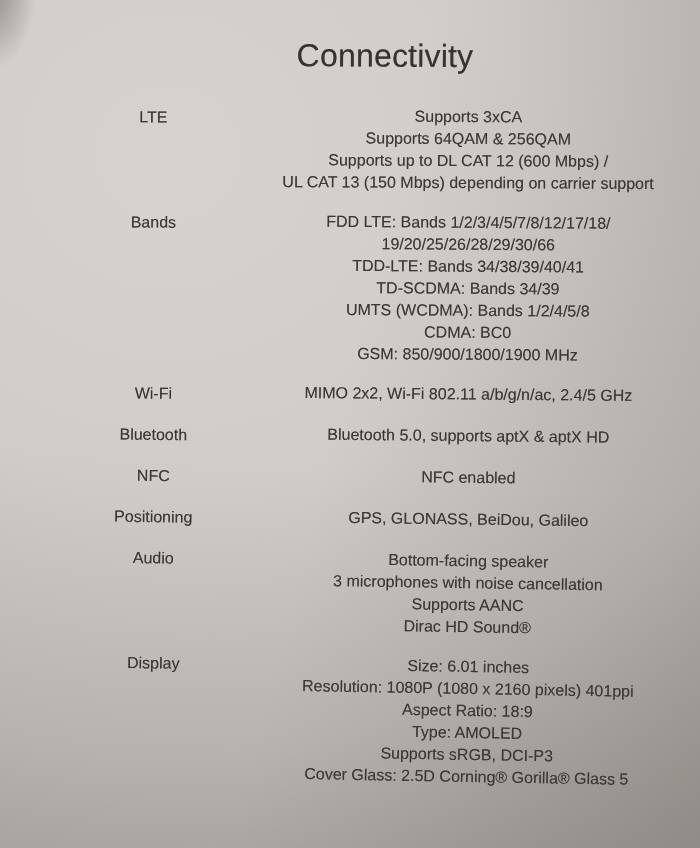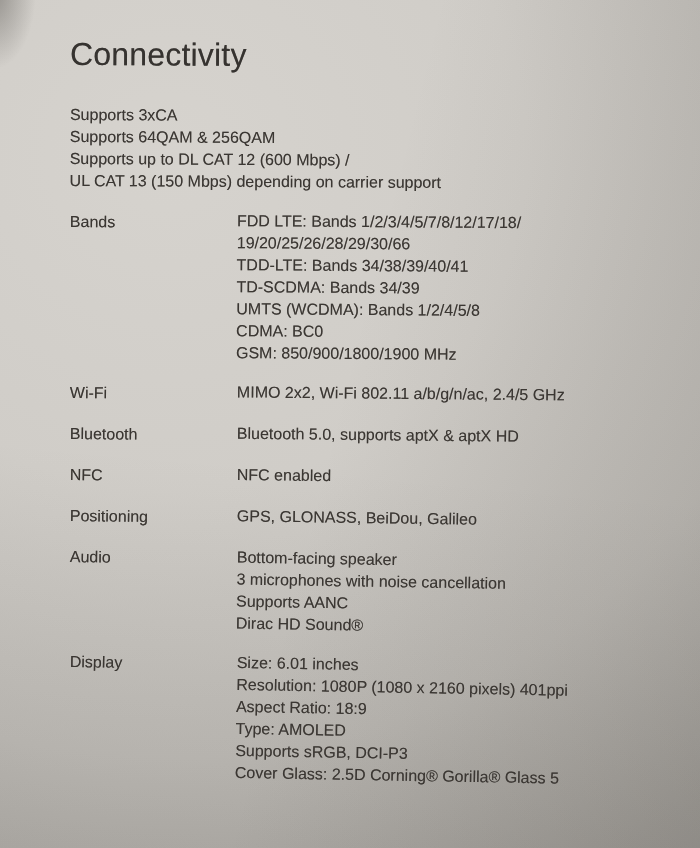--- a/index.html
+++ b/index.html
@@ -20,20 +20,21 @@
       radial-gradient(135% 105% at 24% 18%, #d6d3ce 0%, #d0cdc8 38%, #c2bfba 68%, #aba8a3 92%, #a5a29e 100%);
   }
 
   .slide {
     position: relative;
     width: 100%;
     height: 100%;
     padding: 36px 0 0 70px;
     box-sizing: border-box;
     color: #3b3733;
+    text-align: center;
   }
 
   h1.title {
     margin: 0 0 31px 0;
     font-size: 32px;
     font-weight: 400;
     letter-spacing: 0.2px;
     color: #363330;
     transform: rotate(0.3deg);
     transform-origin: 0 50%;
@@ -71,20 +72,21 @@
   }
 </style>
 </head>
 <body>
 
 <div class="slide">
   <h1 class="title">Connectivity</h1>
 
   <div class="spec-table" id="spec-table">
   <div class="row" style="--i: 0;">
+    <div class="label">LTE</div>
     <div class="lines">
           <div class="line">Supports 3xCA</div>
           <div class="line">Supports 64QAM &amp; 256QAM</div>
           <div class="line">Supports up to DL CAT 12 (600 Mbps) /</div>
           <div class="line">UL CAT 13 (150 Mbps) depending on carrier support</div>
         </div>
   </div>
 
   <div class="row" style="--i: 1;">
     <div class="label">Bands</div>

